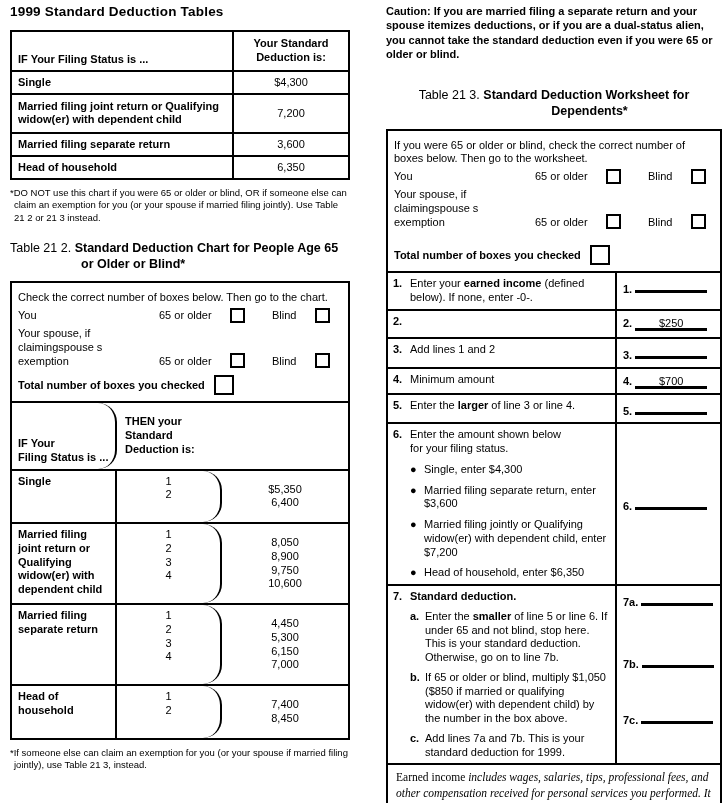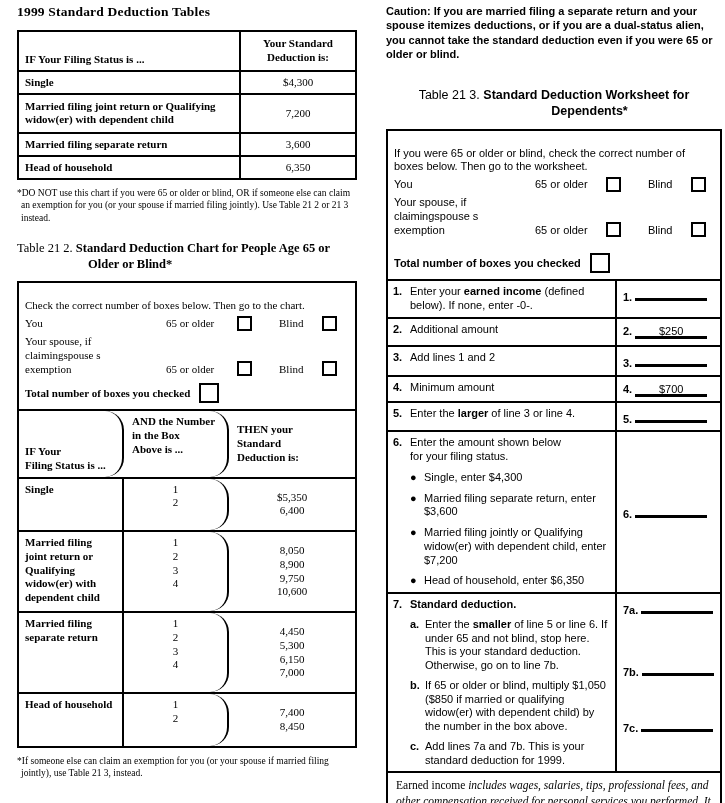--- a/index.html
+++ b/index.html
@@ -5,21 +5,21 @@
   * { margin:0; padding:0; box-sizing:border-box; }
   html,body { background:#fff; }
   body {
     width:725px; height:803px; position:relative;
     font-family:"Liberation Sans", sans-serif;
     font-size:11px; color:#000; line-height:1.25;
   }
   .pre { white-space:pre-line;border-radius:19px; }
   b, .b { font-weight:bold; }
 
-  .col-left  { position:absolute; left:17px;  top:4px; width:340px;font-family:Liberation Serif, serif; }
+  .col-left  { position:absolute; left:10px;  top:4px; width:340px; }
   .col-right { position:absolute; left:386px; top:4px; width:336px; }
 
   .page-title { font-size:13.5px; font-weight:bold; letter-spacing:.2px; }
 
   .caution { font-weight:bold; font-size:11px; width:334px; line-height:1.3; }
 
   .tbl-heading { font-size:12.5px; padding-left:71px; text-indent:-71px; line-height:1.3; }
   .tbl-heading .tl { font-weight:normal; }
   .tbl-heading .tt { font-weight:bold; }
   .h-t1 { margin-top:57px; }
@@ -31,21 +31,21 @@
   
   .t1-row { display:flex; border-top:2px solid #000; }
   .t1-row:first-child { border-top:none; }
   .t1-c1 { width:222px; border-right:2px solid #000; padding:3px 6px; font-weight:bold;
            display:flex; align-items:center; }
   .t1-c1.hdr { align-items:flex-end; min-height:38px; }
   .t1-c2 { flex:1; display:flex; align-items:center; justify-content:center;
            text-align:center; padding:3px 2px; }
 
   
-  .cb-section { padding:16px 6px 6px 6px; }
+  .cb-section { padding:8px 6px 6px 6px; }
   .cbrow { display:flex; align-items:center; margin-top:3px;gap:9px; }
   .cbrow.tall { align-items:flex-end; margin-top:4px; }
   .cb-lab { width:132px; }
   .cb-old { width:62px; }
   .cb-bl  { margin-left:18px; width:34px; }
   .cb { display:inline-block; width:15px; height:15px; border:2px solid #000;
         vertical-align:middle; background:#fff; flex:0 0 auto; }
   .cb-big { width:20px; height:20px; }
   .total-row { display:flex; align-items:center; font-weight:bold; margin-top:7px; }
   .total-row .cb-big { margin-left:9px; }
@@ -148,23 +148,20 @@
       </div>
       <div class="total-row">
         <span>Total number of boxes you checked</span>
         <span class="cb cb-big"></span>
       </div>
     </div>
 
     <div class="t2-row t2-hdr">
       <div class="t2-c1 pre">IF Your
 Filing Status is ...</div>
-      <div class="t2-c2 pre">AND the Number
-in the Box
-Above is ...</div>
       <div class="t2-c3 pre">THEN your
 Standard
 Deduction is:</div>
     </div>
     <div class="t2-row" style="min-height:37px">
       <div class="t2-c1">Single</div>
       <div class="t2-c2 pre">1
 2</div>
       <div class="t2-c3 pre">$5,350
 6,400</div>
@@ -243,21 +240,20 @@
         <div class="ws-body"><span>Enter your </span><b>earned income</b><span> (defined below). If none, enter -0-.</span></div>
       </div>
       <div class="ws-right">
         <span class="entry"><span class="entry-num">1.</span><span class="uline"></span></span>
       </div>
     </div>
 
     <div class="ws-row r2">
       <div class="ws-left">
         <span class="ws-num">2.</span>
-        <div class="ws-body">Additional amount</div>
       </div>
       <div class="ws-right">
         <span class="entry"><span class="entry-num">2.</span><span class="uline">$250</span></span>
       </div>
     </div>
 
     <div class="ws-row r3">
       <div class="ws-left">
         <span class="ws-num">3.</span>
         <div class="ws-body">Add lines 1 and 2</div>

